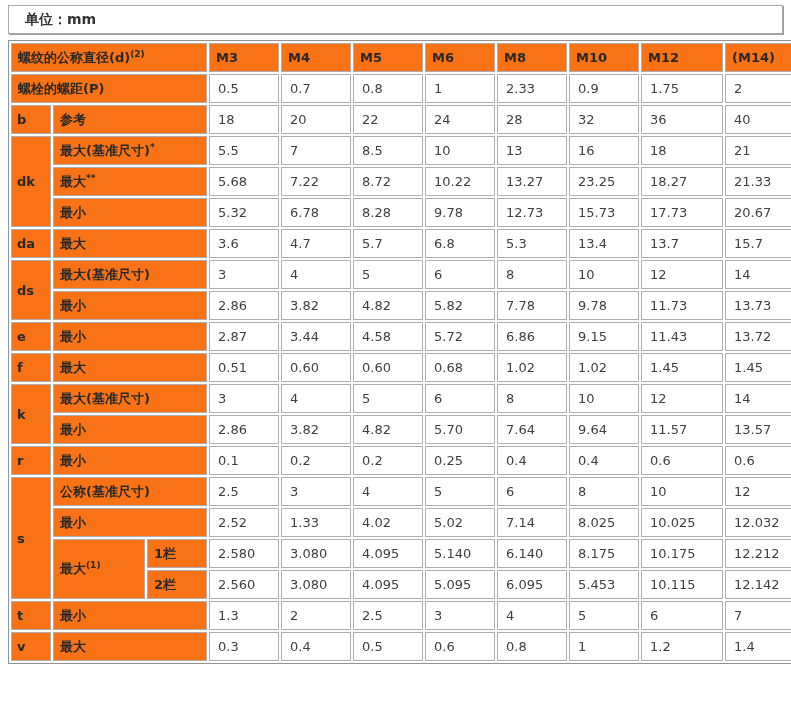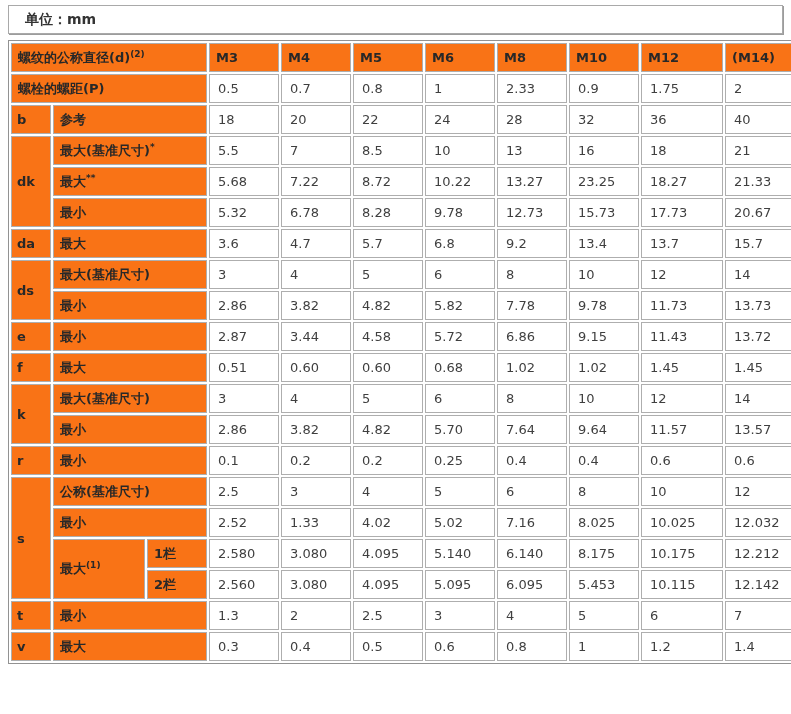--- a/index.html
+++ b/index.html
@@ -147,21 +147,21 @@
       <td class="val">20.67</td>
     </tr>
 
     <tr>
       <td class="lab let">da</td>
       <td class="lab" colspan="2">最大</td>
       <td class="val">3.6</td>
       <td class="val">4.7</td>
       <td class="val">5.7</td>
       <td class="val">6.8</td>
-      <td class="val">9.2</td>
+      <td class="val">5.3</td>
       <td class="val">13.4</td>
       <td class="val">13.7</td>
       <td class="val">15.7</td>
     </tr>
 
     <tr>
       <td class="lab let" rowspan="2">ds</td>
       <td class="lab" colspan="2">最大(基准尺寸)</td>
       <td class="val">3</td>
       <td class="val">4</td>
@@ -258,21 +258,21 @@
       <td class="val">8</td>
       <td class="val">10</td>
       <td class="val">12</td>
     </tr>
     <tr>
       <td class="lab" colspan="2">最小</td>
       <td class="val">2.52</td>
       <td class="val">1.33</td>
       <td class="val">4.02</td>
       <td class="val">5.02</td>
-      <td class="val">7.16</td>
+      <td class="val">7.14</td>
       <td class="val">8.025</td>
       <td class="val">10.025</td>
       <td class="val">12.032</td>
     </tr>
     <tr>
       <td class="lab" rowspan="2"><span>最大</span><sup>(1)</sup></td>
       <td class="lab">1栏</td>
       <td class="val">2.580</td>
       <td class="val">3.080</td>
       <td class="val">4.095</td>

